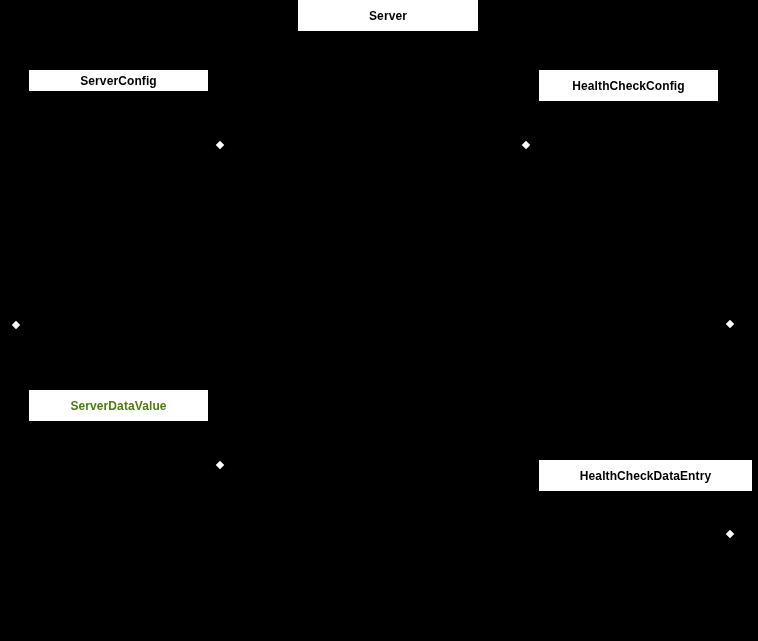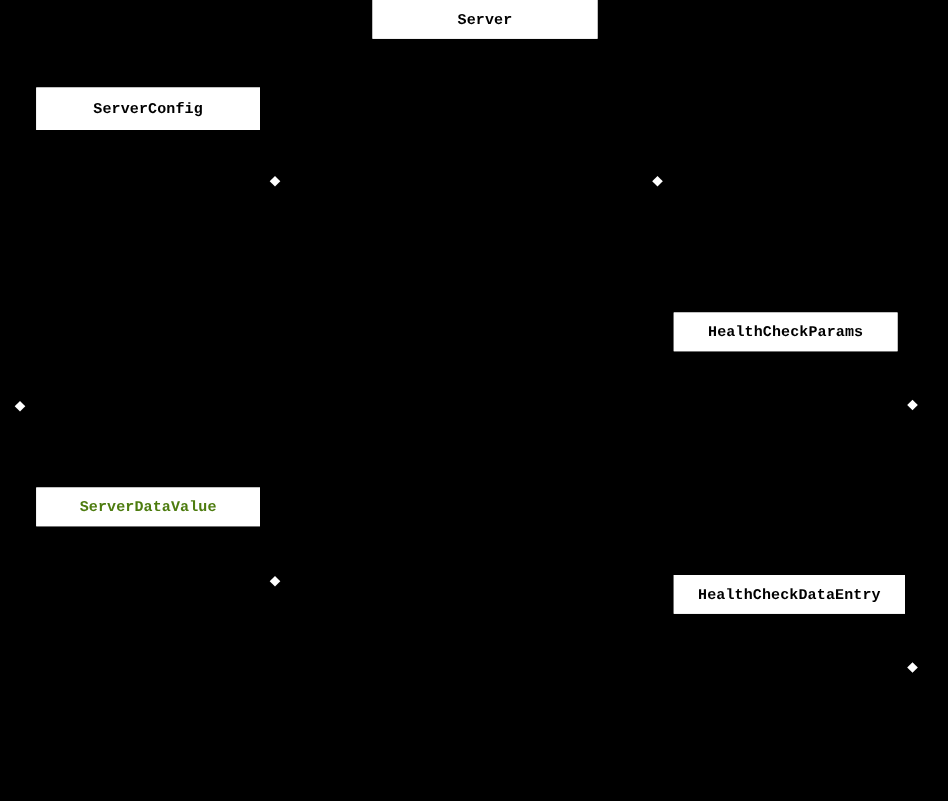--- a/index.html
+++ b/index.html
@@ -7,21 +7,21 @@
     margin: 0;
     padding: 0;
     background: #000000;
   }
   #canvas {
     position: relative;
     width: 758px;
     height: 641px;
     background: #000000;
     overflow: hidden;
-    font-family: Liberation Mono, monospace;
+    font-family: Liberation Sans, sans-serif;
   }
   .node-box {
     position: absolute;
     background: #ffffff;
     color: #000000;
     border: 1px solid #ffffff;
     box-sizing: border-box;
     display: flex;
     align-items: center;
     justify-content: center;
@@ -44,30 +44,30 @@
     transform: rotate(45deg);
   }
 </style>
 </head>
 <body>
 
 <div id="canvas" style="background: rgb(0, 0, 0);">
     <div class="node-box" style="left: 298px; top: 0px; width: 180px; height: 31px; background: rgb(255, 255, 255); color: rgb(0, 0, 0);">
       <span class="node-label">Server</span>
     </div>
-    <div class="node-box" style="left: 29px; top: 70px; width: 179px; height: 34px; background: rgb(255, 255, 255); color: rgb(0, 0, 0);">
+    <div class="node-box" style="left: 29px; top: 70px; width: 179px; height: 21px; background: rgb(255, 255, 255); color: rgb(0, 0, 0);">
       <span class="node-label">ServerConfig</span>
     </div>
-    <div class="node-box" style="left: 539px; top: 250px; width: 179px; height: 31px; background: rgb(255, 255, 255); color: rgb(0, 0, 0);">
-      <span class="node-label">HealthCheckParams</span>
+    <div class="node-box" style="left: 539px; top: 70px; width: 179px; height: 31px; background: rgb(255, 255, 255); color: rgb(0, 0, 0);">
+      <span class="node-label">HealthCheckConfig</span>
     </div>
     <div class="node-box" style="left: 29px; top: 390px; width: 179px; height: 31px; background: rgb(255, 255, 255); color: #4d7c0f;">
       <span class="node-label">ServerDataValue</span>
     </div>
-    <div class="node-box" style="left: 539px; top: 460px; width: 185px; height: 31px; background: rgb(255, 255, 255); color: rgb(0, 0, 0);">
+    <div class="node-box" style="left: 539px; top: 460px; width: 213px; height: 31px; background: rgb(255, 255, 255); color: rgb(0, 0, 0);">
       <span class="node-label">HealthCheckDataEntry</span>
     </div>
     <div class="edge-marker" style="left: 217px; top: 142px; background: rgb(255, 255, 255);"></div>
     <div class="edge-marker" style="left: 523px; top: 142px; background: rgb(255, 255, 255);"></div>
     <div class="edge-marker" style="left: 13px; top: 322px; background: rgb(255, 255, 255);"></div>
     <div class="edge-marker" style="left: 727px; top: 321px; background: rgb(255, 255, 255);"></div>
     <div class="edge-marker" style="left: 217px; top: 462px; background: rgb(255, 255, 255);"></div>
     <div class="edge-marker" style="left: 727px; top: 531px; background: rgb(255, 255, 255);"></div>
   </div>
 

